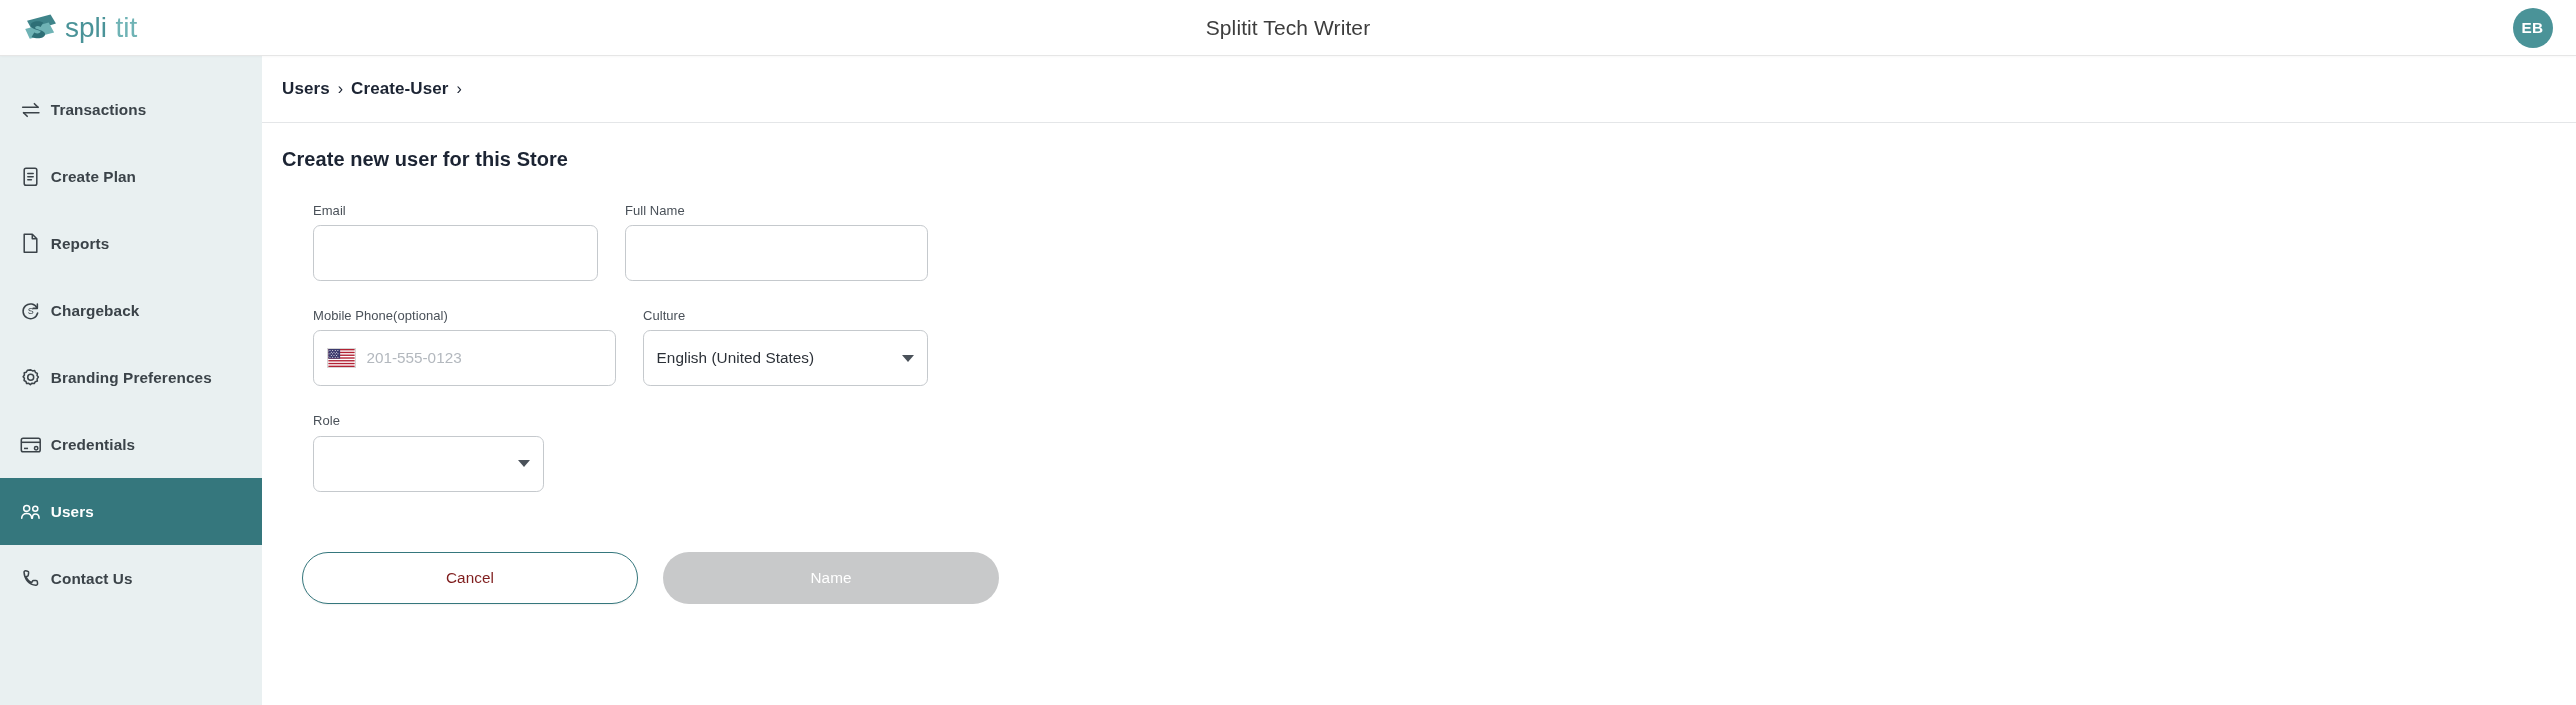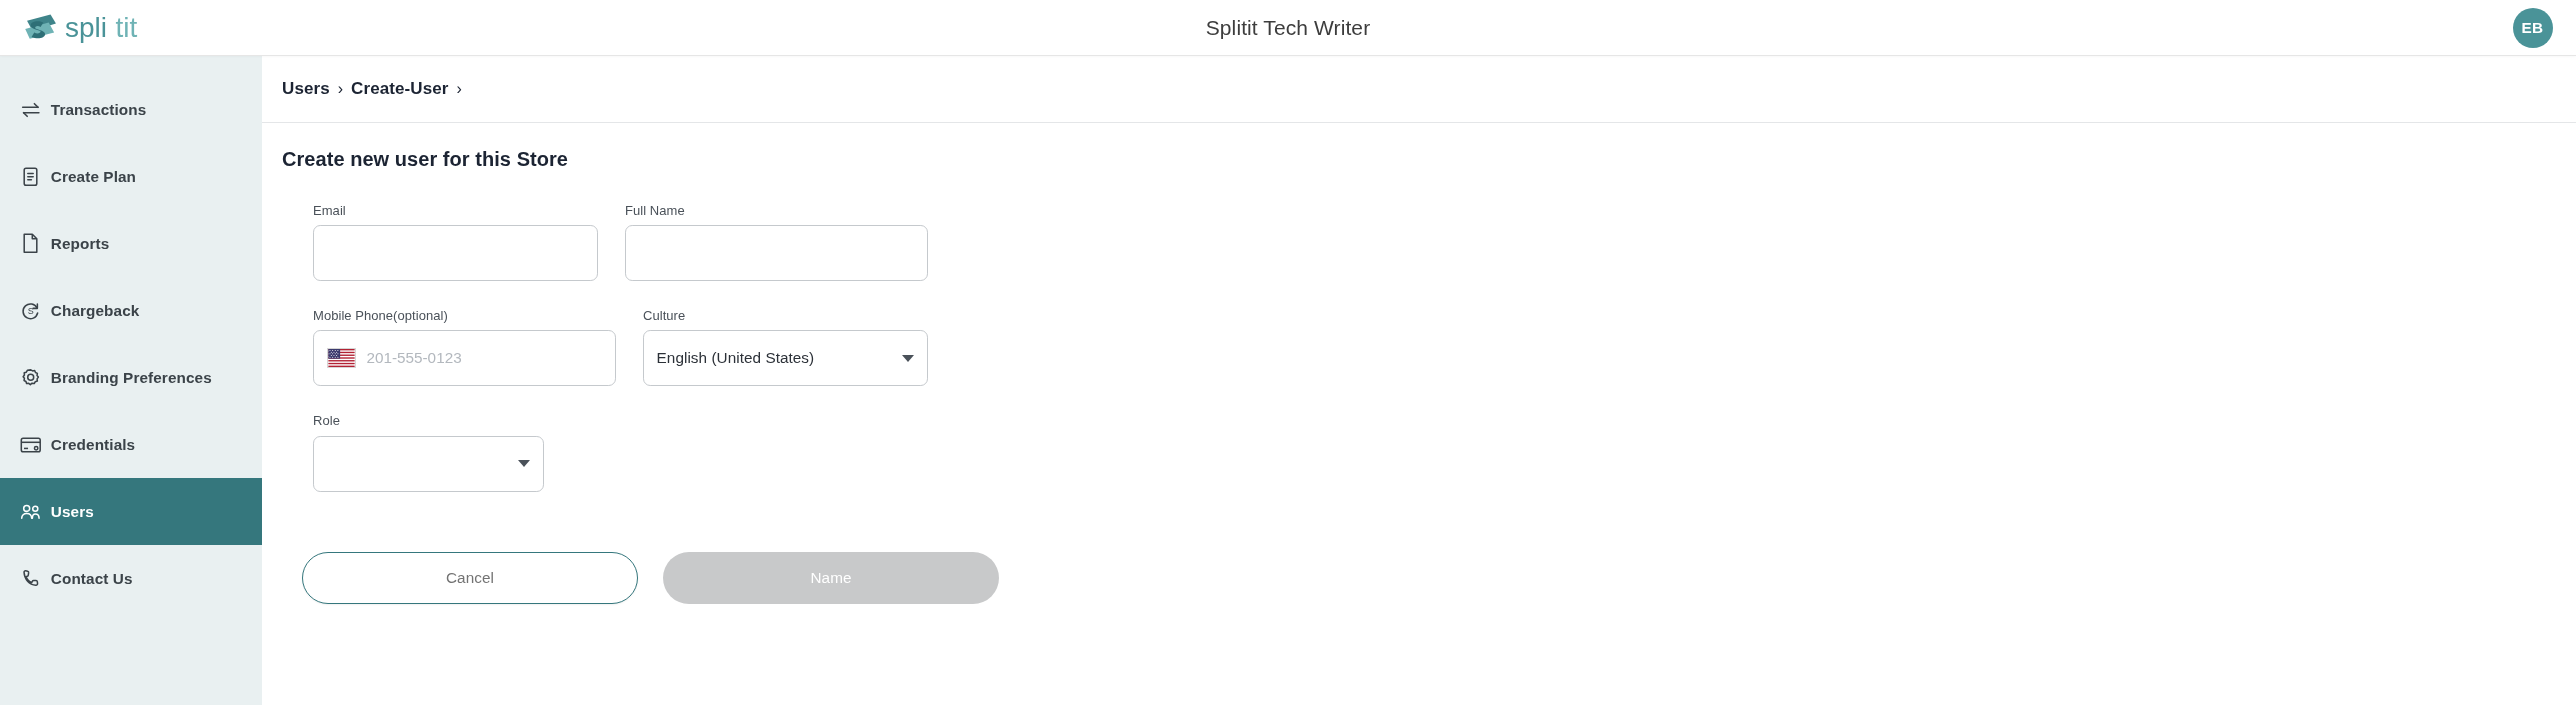--- a/index.html
+++ b/index.html
@@ -236,21 +236,21 @@
     display: flex;
     align-items: center;
     justify-content: center;
     cursor: pointer;
     border: none;
   }
   .btn-cancel {
     width: 336px;
     background: #ffffff;
     border: 0.9px solid #35777d;
-    color: #737373;
+    color: #7f1d1d;
     box-shadow: 0 0.9px 1.8px rgba(0,0,0,0.06);
   }
   .btn-save {
     width: 336px;
     background: #c8c9ca;
     color: #ffffff;
     margin-left: 25px;
     cursor: default;
   }
 </style>

